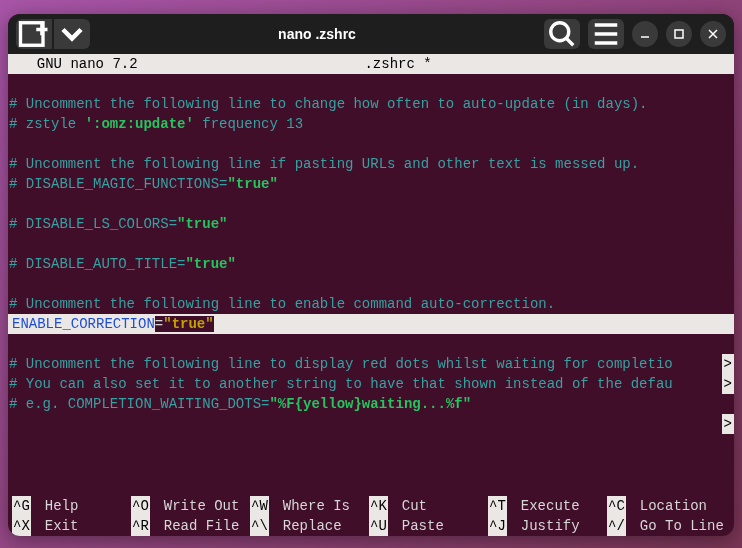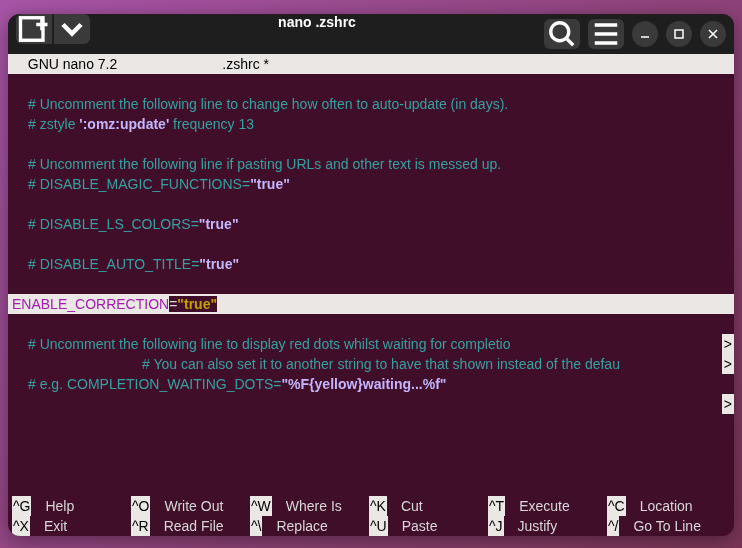--- a/index.html
+++ b/index.html
@@ -19,20 +19,21 @@
   height: 522px;
   background: #410e2a;
   border-radius: 12px;
   overflow: hidden;
   box-shadow: 0 4px 20px rgba(0,0,0,0.4);
 }
 .titlebar {
   height: 40px;
   background: #1e1e1e;
   display: flex;
+  align-items: center;
   padding: 0 8px;
 }
 .tb-left { display: flex; gap: 2px; }
 .tb-btn {
   width: 36px;
   height: 30px;
   background: #3a3a3a;
   border-radius: 6px;
   display: flex;
   align-items: center;
@@ -63,43 +64,43 @@
 }
 .win-btn svg { width: 12px; height: 12px; }
 .terminal {
   position: absolute;
   top: 40px;
   left: 0;
   right: 0;
   bottom: 0;
   font-size: 14px;
   line-height: 20px;
-  font-family: Liberation Sans, sans-serif;
+  font-family: Liberation Mono, monospace;
 }
 .status-line {
   height: 20px;
   background: #eae7e5;
   color: #000;
   padding-left: 12px;
   white-space: pre;
 }
 .status-title { display: inline-block; }
 .status-file { display: inline-block; }
 .content {
   padding: 0;
   color: #d7d7d7;
 }
-.line { white-space: pre; padding-left: 20px; height: 20px; }
+.line { white-space: pre; padding-left: 1px; height: 20px; }
 .comment { color: #35a1a1; }
-.quoted { color: #c4b5fd; font-weight: bold; }
+.quoted { color: #22c55e; font-weight: bold; }
 .hl-line {
   background: #eae7e5;
   color: #000;
 }
-.hl-line .var { color: #a21caf; }
+.hl-line .var { color: #1d4ed8; }
 .hl-line .sel { background: #410e2a; color: #d7d7d7; }
 .hl-line .sel .quoted { color: #c4a000; font-weight: bold; }
 .help-bar {
   position: absolute;
   bottom: 0;
   left: 0;
   right: 0;
   height: 40px;
   color: #d7d7d7;
 }
@@ -169,24 +170,25 @@
         <div class="line"><span class="comment"># Uncomment the following line to change how often to auto-update (in days).</span></div>
         <div class="line"><span class="comment"># zstyle </span><span class="quoted">':omz:update'</span><span class="comment"> frequency 13</span></div>
         <div class="line">&nbsp;</div>
         <div class="line"><span class="comment"># Uncomment the following line if pasting URLs and other text is messed up.</span></div>
         <div class="line"><span class="comment"># DISABLE_MAGIC_FUNCTIONS=</span><span class="quoted">"true"</span></div>
         <div class="line">&nbsp;</div>
         <div class="line"><span class="comment"># DISABLE_LS_COLORS=</span><span class="quoted">"true"</span></div>
         <div class="line">&nbsp;</div>
         <div class="line"><span class="comment"># DISABLE_AUTO_TITLE=</span><span class="quoted">"true"</span></div>
         <div class="line">&nbsp;</div>
+        <div class="line"><span class="comment"># Uncomment the following line to enable command auto-correction.</span></div>
         <div class="line hl-line" style="padding-left: 4px;"><span class="var">ENABLE_CORRECTION</span><span class="sel">=<span class="quoted">"true"</span></span></div>
         <div class="line">&nbsp;</div>
         <div class="line" style="position: relative;"><span class="comment"># Uncomment the following line to display red dots whilst waiting for completio</span><span class="scroll-ind" style="position:absolute;right:0;top:0;">&gt;</span></div>
-        <div class="line" style="position: relative; text-align: center;"><span class="comment"># You can also set it to another string to have that shown instead of the defau</span><span class="scroll-ind" style="position:absolute;right:0;top:0;">&gt;</span></div>
+        <div class="line" style="position: relative;"><span class="comment"># You can also set it to another string to have that shown instead of the defau</span><span class="scroll-ind" style="position:absolute;right:0;top:0;">&gt;</span></div>
         <div class="line"><span class="comment"># e.g. COMPLETION_WAITING_DOTS=</span><span class="quoted">"%F{yellow}waiting...%f"</span></div>
         <div class="line" style="position: relative;"><span class="scroll-ind" style="position:absolute;right:0;top:0;">&gt;</span></div>
       </div>
     <div class="help-bar">
       <div class="help-row" id="help-row1">
           <div class="help-item">
             <span class="help-key">^G</span>
             <span class="help-label">Help</span>
           </div>
           <div class="help-item">

